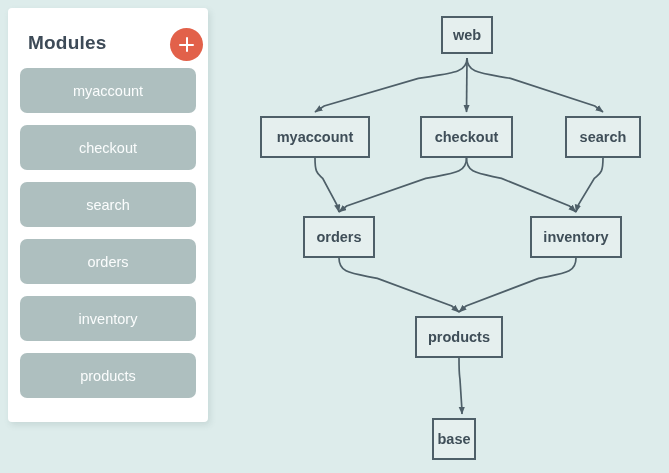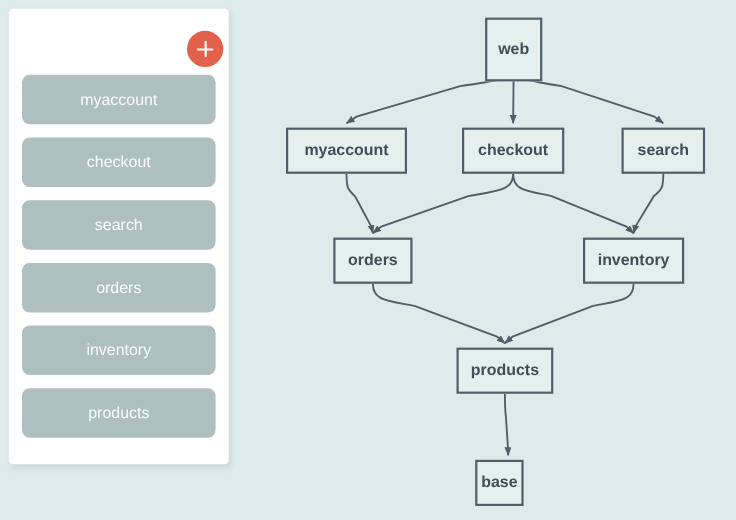--- a/index.html
+++ b/index.html
@@ -143,20 +143,21 @@
     line-height: 17px;
     white-space: nowrap;
   }
 </style>
 </head>
 <body>
 
 <div id="sidebar-panel">
 
   <div id="sidebar-header">
+    <div id="sidebar-title">Modules</div>
 
     <button id="add-module-button">
       <span class="plus-icon"></span>
     </button>
   </div>
 
   <div id="module-list">
     <div class="module-item">
       <span class="module-item-label">myaccount</span>
     </div>
@@ -192,21 +193,21 @@
         <path d="M99,158 C99,173.12 101.4,173.12 106.68,178.34720000000002 L121.56,206 L123,212" marker-end="url(#arrowhead)" stroke="#4e5f68"></path>
         <path d="M250.5,158 C250.5,173.12 237.75,173.12 209.7,178.34720000000002 L130.65,206 L123,212" marker-end="url(#arrowhead)" stroke="#4e5f68"></path>
         <path d="M250.5,158 C250.5,173.12 261.45,173.12 285.54,178.34720000000002 L353.43,206 L360,212" marker-end="url(#arrowhead)" stroke="#4e5f68"></path>
         <path d="M387,158 C387,173.12 384.3,173.12 378.36,178.34720000000002 L361.62,206 L360,212" marker-end="url(#arrowhead)" stroke="#4e5f68"></path>
         <path d="M123,258 C123,273.12 135,273.12 161.4,278.3472 L235.8,306 L243,312" marker-end="url(#arrowhead)" stroke="#4e5f68"></path>
         <path d="M360,258 C360,273.12 348.3,273.12 322.56,278.3472 L250.02,306 L243,312" marker-end="url(#arrowhead)" stroke="#4e5f68"></path>
         <path d="M243,358 C243,373.68 243.3,373.68 243.96,379.1008 L245.82,408 L246,414" marker-end="url(#arrowhead)" stroke="#4e5f68"></path>
       </g>
   </svg>
   <div id="graph-nodes">
-      <div class="graph-node" style="left: 225px; top: 16px; width: 52px; height: 58px; background: rgb(229, 239, 238); border-color: rgb(78, 95, 104);">
+      <div class="graph-node" style="left: 225px; top: 16px; width: 52px; height: 38px; background: rgb(229, 239, 238); border-color: rgb(78, 95, 104);">
         <span class="graph-node-label">web</span>
       </div>
       <div class="graph-node" style="left: 44px; top: 116px; width: 110px; height: 42px; background: rgb(229, 239, 238); border-color: rgb(78, 95, 104);">
         <span class="graph-node-label">myaccount</span>
       </div>
       <div class="graph-node" style="left: 204px; top: 116px; width: 93px; height: 42px; background: rgb(229, 239, 238); border-color: rgb(78, 95, 104);">
         <span class="graph-node-label">checkout</span>
       </div>
       <div class="graph-node" style="left: 349px; top: 116px; width: 76px; height: 42px; background: rgb(229, 239, 238); border-color: rgb(78, 95, 104);">
         <span class="graph-node-label">search</span>

